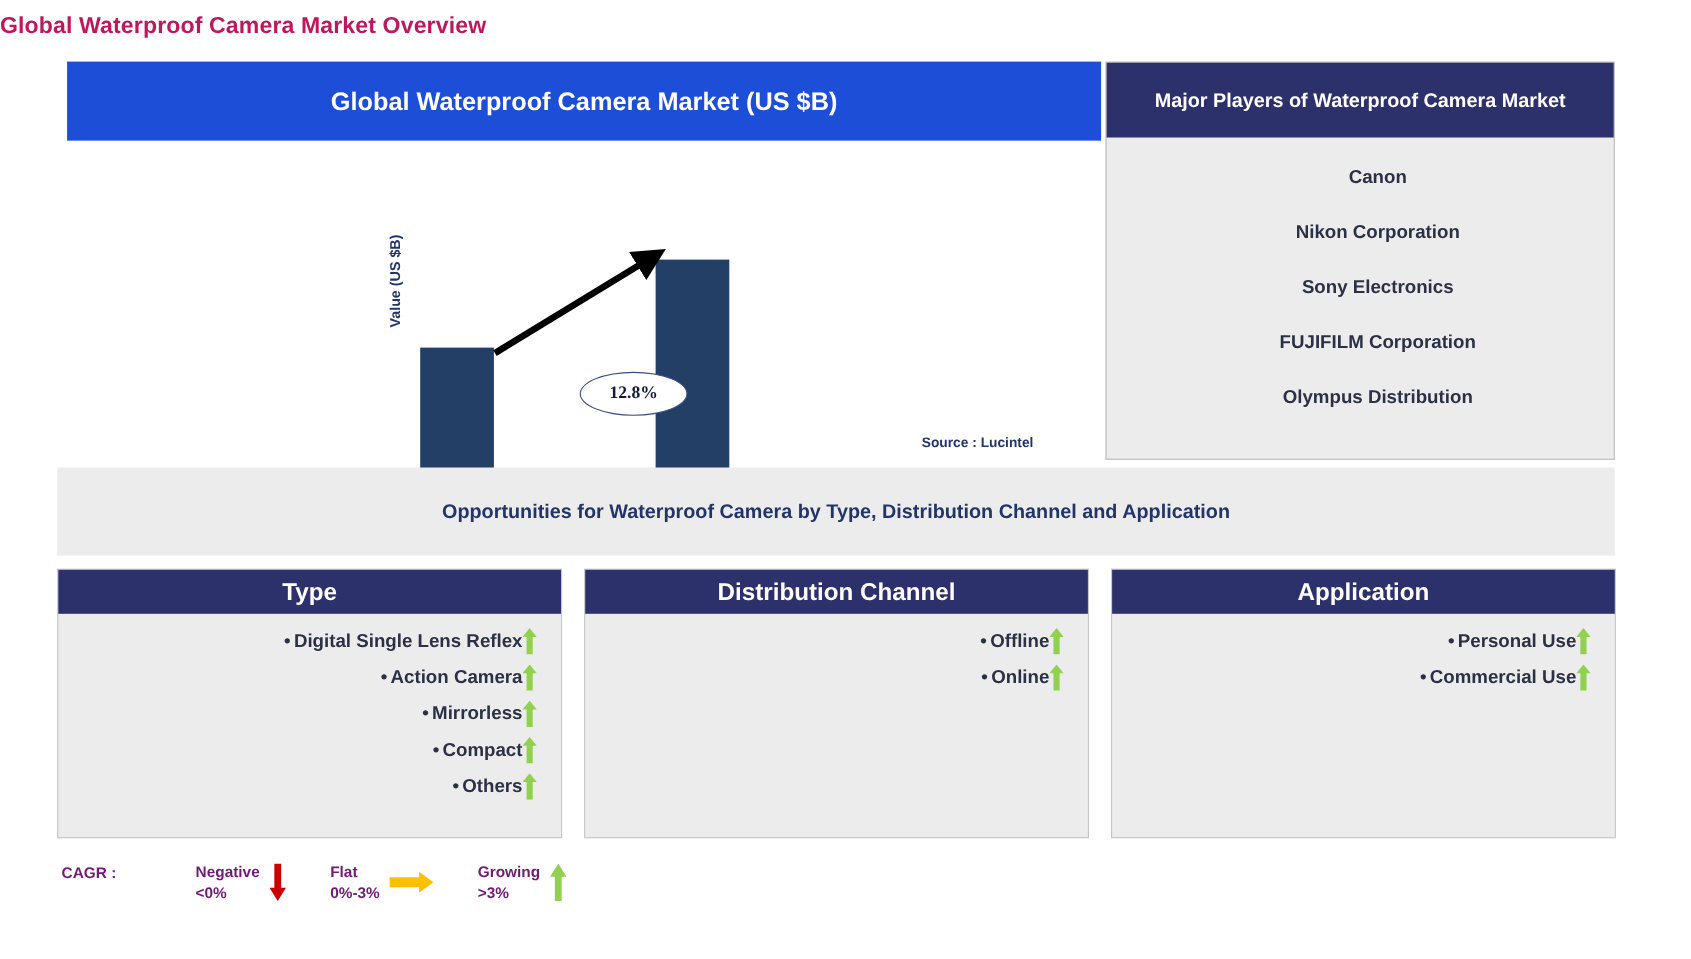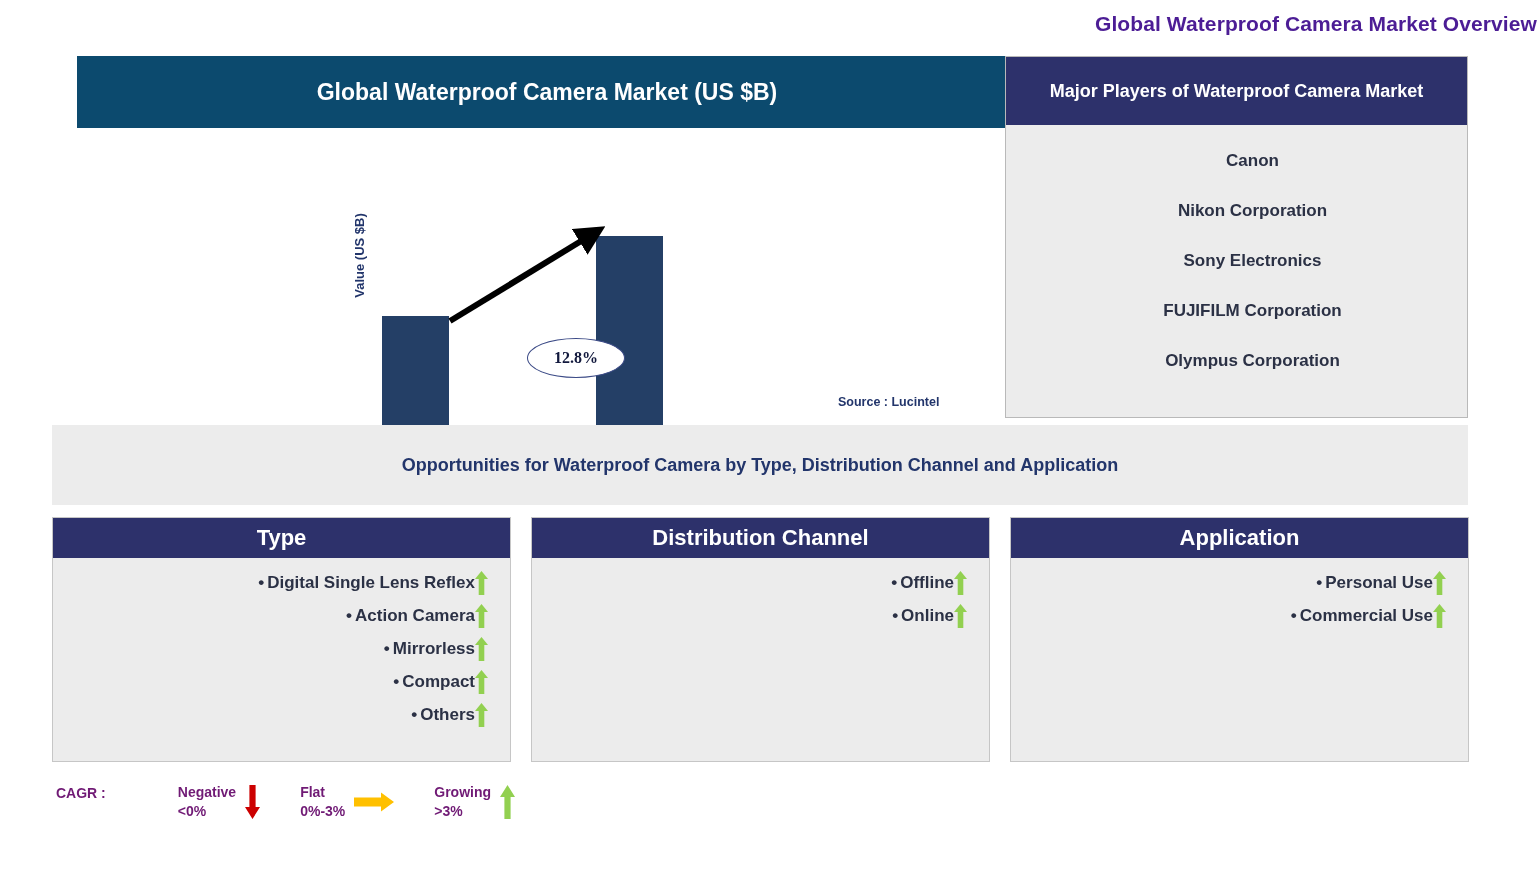--- a/index.html
+++ b/index.html
@@ -14,43 +14,43 @@
     font-family: "Liberation Sans", sans-serif;
     overflow: hidden;
   }
 
   
   .page-title {
     position: absolute;
     left: 0;
     top: 12px;
     width: 1537px;
-    text-align: right;
+    text-align: left;
     font-size: 21px;
     font-weight: bold;
-    color: #4c1d95;
+    color: #be185d;
     letter-spacing: 0.1px;
   }
 
   
   .chart-panel {
     position: absolute;
     left: 61px;
     top: 56px;
     width: 940px;
     height: 362px;
     background: #ffffff;
   }
   .chart-header {
     position: absolute;
-    left: 16px;
+    left: 0;
     top: 0;
     width: 940px;
     height: 72px;
-    background: #0c4a6e;
+    background: #1d4ed8;
     color: #ffffff;
     font-size: 23px;
     font-weight: bold;
     display: flex;
     align-items: center;
     justify-content: center;
     box-sizing: border-box;
   }
   .chart-body {
     position: absolute;
@@ -313,21 +313,21 @@
 
 <div class="source-note">Source : Lucintel</div>
 
 <div class="players-panel">
   <div class="players-header">Major Players of Waterproof Camera Market</div>
   <div class="players-list">
     <div class="player-item">Canon</div>
     <div class="player-item">Nikon Corporation</div>
     <div class="player-item">Sony Electronics</div>
     <div class="player-item">FUJIFILM Corporation</div>
-    <div class="player-item">Olympus Corporation</div>
+    <div class="player-item">Olympus Distribution</div>
   </div>
 </div>
 
 <div class="opp-banner">
   <div class="opp-banner-text">Opportunities for Waterproof Camera by Type, Distribution Channel and Application</div>
 </div>
 
 <div class="cat-box cat-box-1">
   <div class="cat-header">Type</div>
   <div class="cat-list">

